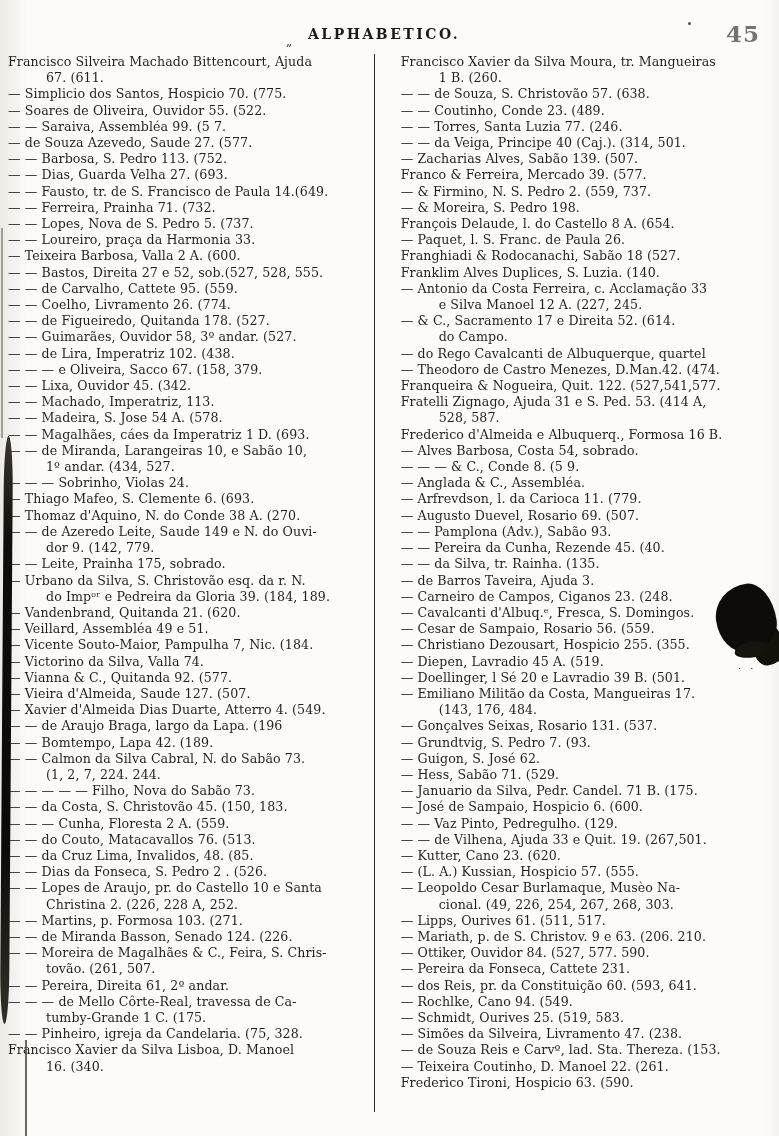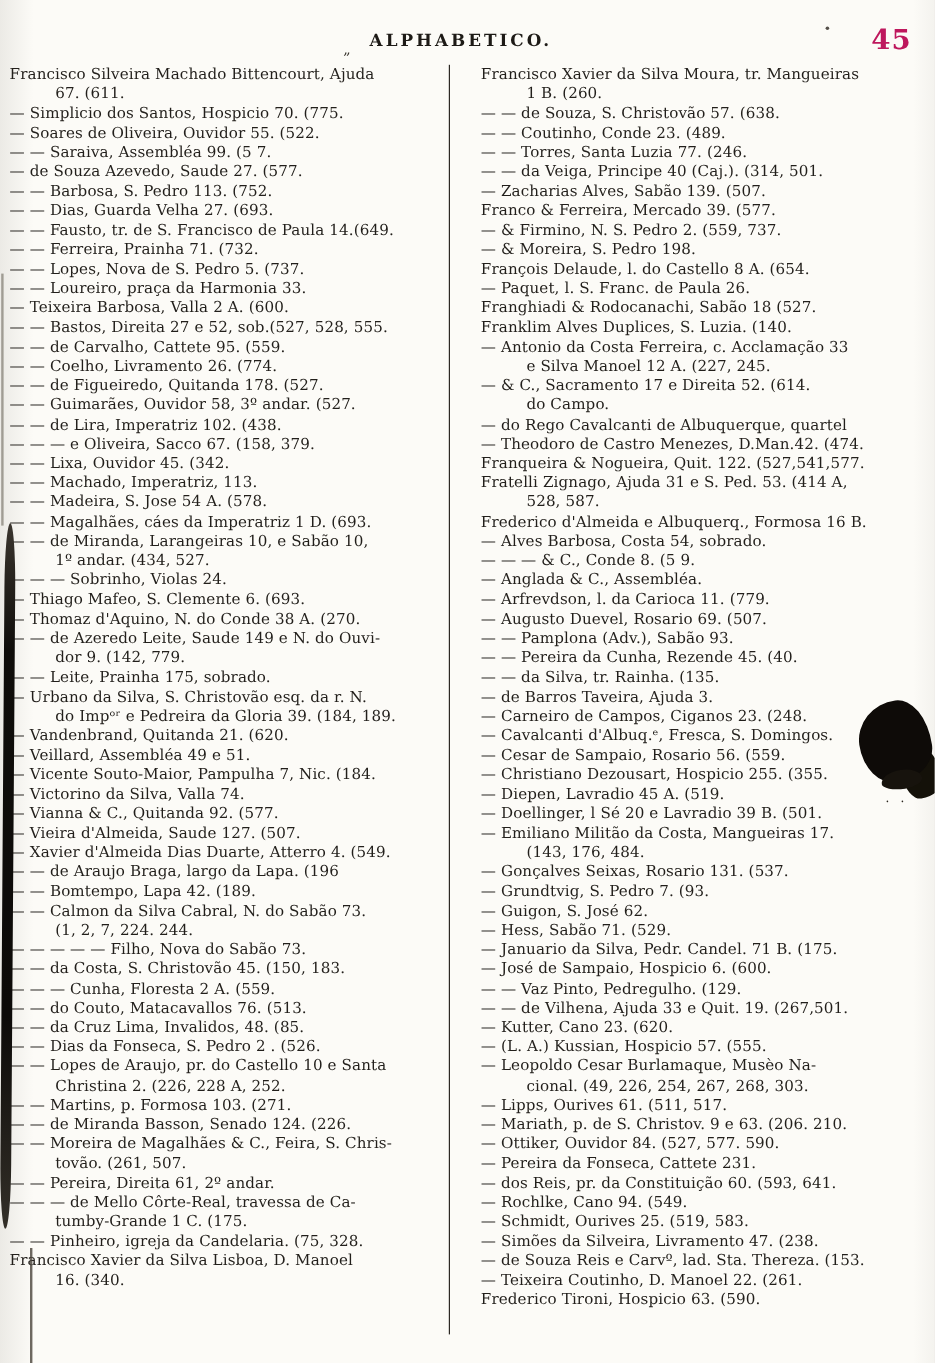--- a/index.html
+++ b/index.html
@@ -40,21 +40,21 @@
     top: 20px; left: 286px;
     font-size: 12px;
     color: #3a362f;
   }
   .page-number {
     position: absolute;
     top: 6px; left: 726px;
     font-size: 23px;
     font-weight: bold;
     letter-spacing: 1px;
-    color: #be185d;
+    color: #737373;
   }
   .columns {
     position: absolute;
     top: 54px; left: 0;
     width: 779px;
     height: 1074px;
     display: flex;
   }
   .col {
     height: 100%;

